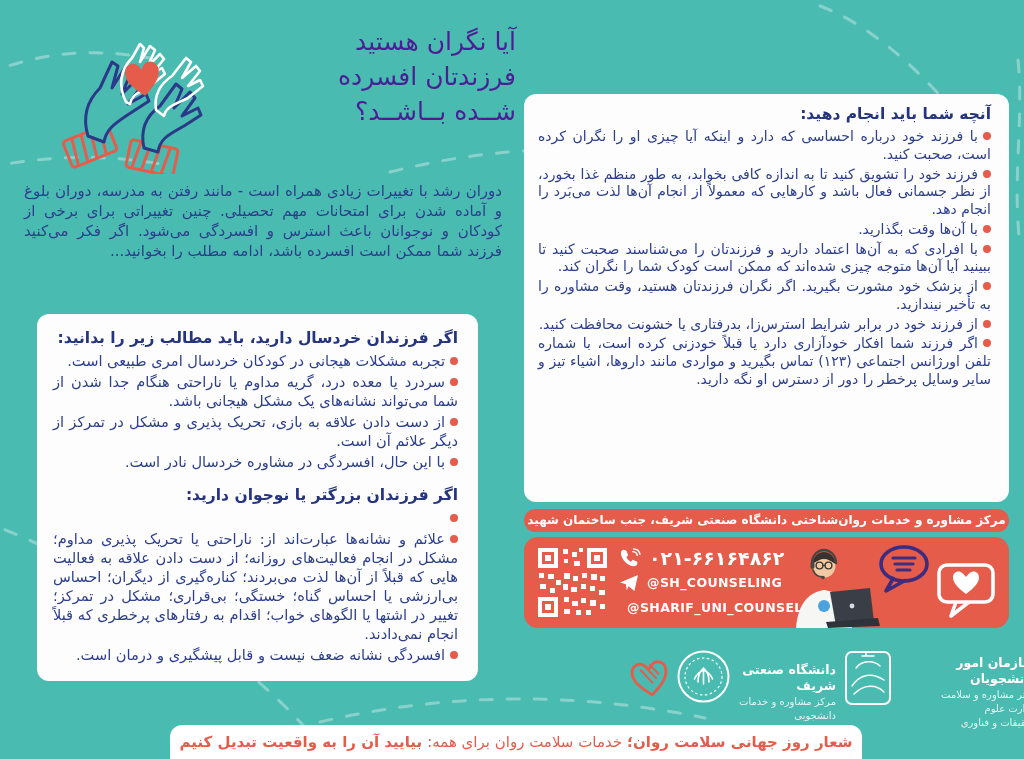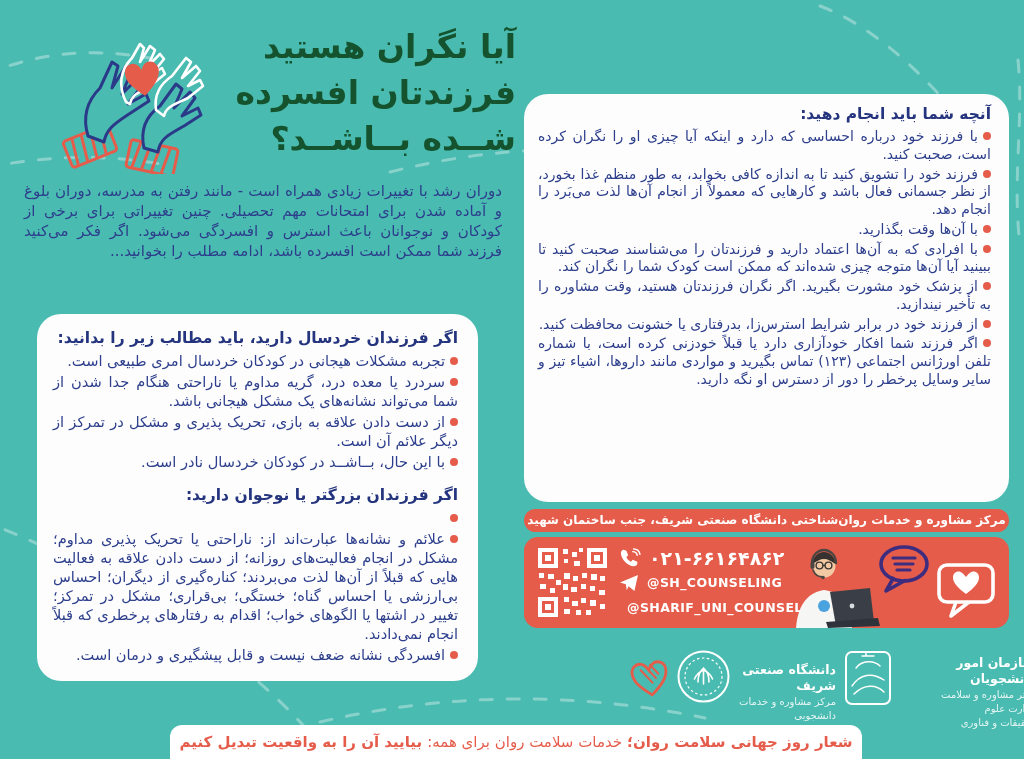--- a/index.html
+++ b/index.html
@@ -12,33 +12,33 @@
     color:#2C3E8C;
   }
   .decor { position:absolute; inset:0; pointer-events:none; }
 
   
   .hands { position:absolute; left:48px; top:14px; width:180px; height:160px; }
 
   
   .title {
     position:absolute; left:226px; top:24px; width:290px;
-    text-align:right; color:#14532d; font-weight:bold;
-    font-size:33px; line-height:1.4;
+    text-align:right; color:#4c1d95; font-weight:normal;
+    font-size:25px; line-height:1.4;
   }
 
   
   .intro {
     position:absolute; left:24px; top:182px; width:478px;
     font-size:15px; line-height:1.33; text-align:justify;
     color:#2C3E8C;
   }
 
   
-  .card { position:absolute; background:#FDFDFD; border-radius:24px; overflow:hidden; }
+  .card { position:absolute; background:#FDFDFD; border-radius:12px; overflow:hidden; }
   .card-left  { left:37px;  top:314px; width:441px; height:367px; padding:15px 20px 10px 16px; }
   .card-right { left:524px; top:94px;  width:485px; height:408px; padding:11px 18px 8px 14px; }
   .card h2 { font-size:15.5px; font-weight:bold; color:#24347E; margin-bottom:5px; text-align:right; }
   .card h2.second { margin-top:14px; }
   .card ul { list-style:none; }
   .card li { font-size:14.6px; line-height:1.3; text-align:justify; margin-bottom:2px; color:#2C3E8C; }
   .card-right li { font-size:14px; line-height:1.27; margin-bottom:2px; }
   .dot {
     display:inline-block; width:8px; height:8px; border-radius:50%;
     background:#E65C4B; margin-left:5px; vertical-align:1px;
@@ -136,21 +136,21 @@
 </h1>
 
 <p class="intro">دوران رشد با تغییرات زیادی همراه است - مانند رفتن به مدرسه، دوران بلوغ و آماده شدن برای امتحانات مهم تحصیلی. چنین تغییراتی برای برخی از کودکان و نوجوانان باعث استرس و افسردگی می‌شود. اگر فکر می‌کنید فرزند شما ممکن است افسرده باشد، ادامه مطلب را بخوانید...</p>
 
 <section class="card card-left">
   <h2>اگر فرزندان خردسال دارید، باید مطالب زیر را بدانید:</h2>
   <ul>
     <li><span class="dot"></span><span>تجربه مشکلات هیجانی در کودکان خردسال امری طبیعی است.</span></li>
     <li><span class="dot"></span><span>سردرد یا معده درد، گریه مداوم یا ناراحتی هنگام جدا شدن از شما می‌تواند نشانه‌های یک مشکل هیجانی باشد.</span></li>
     <li><span class="dot"></span><span>از دست دادن علاقه به بازی، تحریک پذیری و مشکل در تمرکز از دیگر علائم آن است.</span></li>
-    <li><span class="dot"></span><span>با این حال، بــاشــد در کودکان خردسال نادر است.</span></li>
+    <li><span class="dot"></span><span>با این حال، افسردگی در مشاوره خردسال نادر است.</span></li>
   </ul>
   <h2 class="second">اگر فرزندان بزرگتر یا نوجوان دارید:</h2>
   <ul>
     <li><span class="dot"></span></li>
     <li><span class="dot"></span><span>علائم و نشانه‌ها عبارت‌اند از: ناراحتی یا تحریک پذیری مداوم؛ مشکل در انجام فعالیت‌های روزانه؛ از دست دادن علاقه به فعالیت هایی که قبلاً از آن‌ها لذت می‌بردند؛ کناره‌گیری از دیگران؛ احساس بی‌ارزشی یا احساس گناه؛ خستگی؛ بی‌قراری؛ مشکل در تمرکز؛ تغییر در اشتها یا الگوهای خواب؛ اقدام به رفتارهای پرخطری که قبلاً انجام نمی‌دادند.</span></li>
     <li><span class="dot"></span><span>افسردگی نشانه ضعف نیست و قابل پیشگیری و درمان است.</span></li>
   </ul>
 </section>
 
 <section class="card card-right">

